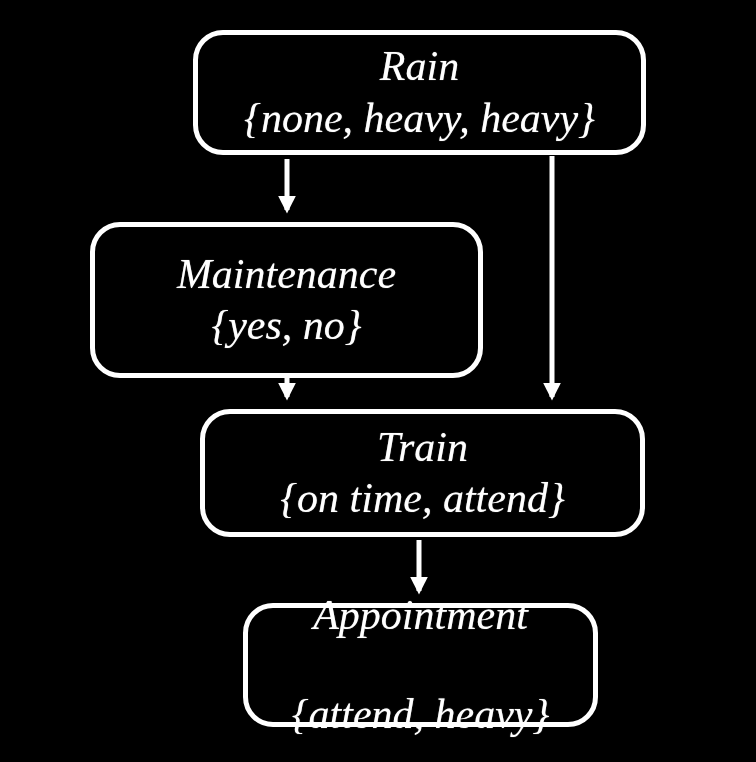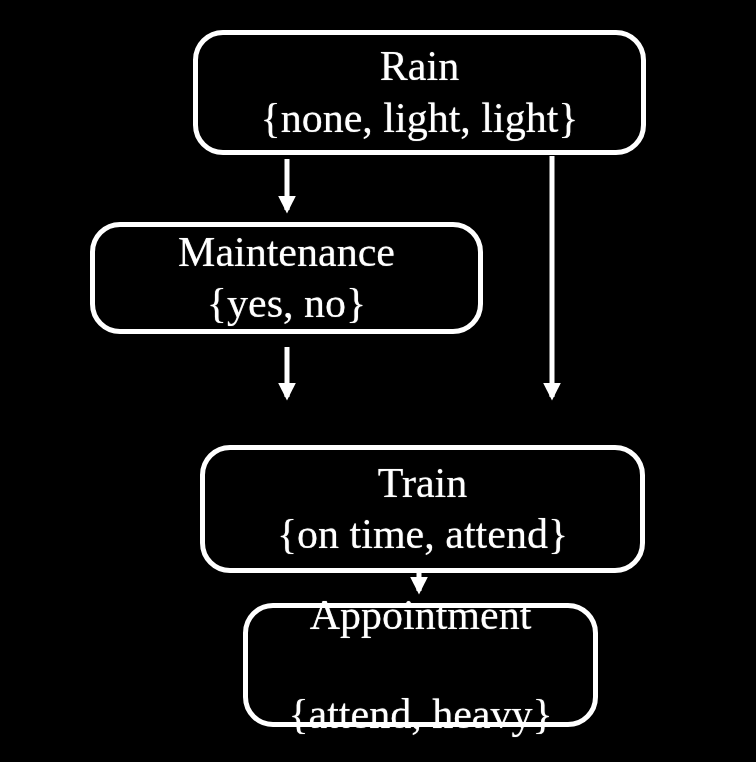--- a/index.html
+++ b/index.html
@@ -20,32 +20,33 @@
     box-sizing: border-box;
     border: 5px solid #ffffff;
     border-radius: 30px;
     background: #000000;
     color: #ffffff;
     display: flex;
     flex-direction: column;
     align-items: center;
     justify-content: center;
     text-align: center;
+    font-style: italic;
     font-size: 42px;
     line-height: 1.22;
     text-shadow: 0 0 1px rgba(255,255,255,0.6);
   }
   .node .node-label,
   .node .node-values {
     display: block;
     white-space: nowrap;
   }
   #node-rain        { left: 193px; top: 30px;  width: 453px; height: 125px; }
-  #node-maintenance { left: 90px;  top: 222px; width: 393px; height: 112px; }
-  #node-train       { left: 200px; top: 409px; width: 445px; height: 128px; margin-top: 36px; }
+  #node-maintenance { left: 90px;  top: 222px; width: 393px; height: 156px; }
+  #node-train       { left: 200px; top: 409px; width: 445px; height: 128px; }
   #node-appointment { left: 243px; top: 603px; width: 355px; height: 124px; gap: 48px; }
   svg.edges {
     position: absolute;
     left: 0;
     top: 0;
     width: 756px;
     height: 762px;
     pointer-events: none;
   }
 </style>
@@ -61,21 +62,21 @@
       </marker>
     </defs>
     <line x1="287" y1="159" x2="287" y2="210" stroke="#ffffff" stroke-width="5" marker-end="url(#arrowhead)"></line>
     <line x1="552" y1="156" x2="552" y2="397" stroke="#ffffff" stroke-width="5" marker-end="url(#arrowhead)"></line>
     <line x1="287" y1="347" x2="287" y2="397" stroke="#ffffff" stroke-width="5" marker-end="url(#arrowhead)"></line>
     <line x1="419" y1="540" x2="419" y2="591" stroke="#ffffff" stroke-width="5" marker-end="url(#arrowhead)"></line>
   </svg>
 
   <div class="node" id="node-rain">
     <span class="node-label">Rain</span>
-    <span class="node-values">{none, light, light}</span>
+    <span class="node-values">{none, heavy, heavy}</span>
   </div>
 
   <div class="node" id="node-maintenance">
     <span class="node-label">Maintenance</span>
     <span class="node-values">{yes, no}</span>
   </div>
 
   <div class="node" id="node-train">
     <span class="node-label">Train</span>
     <span class="node-values">{on time, attend}</span>

